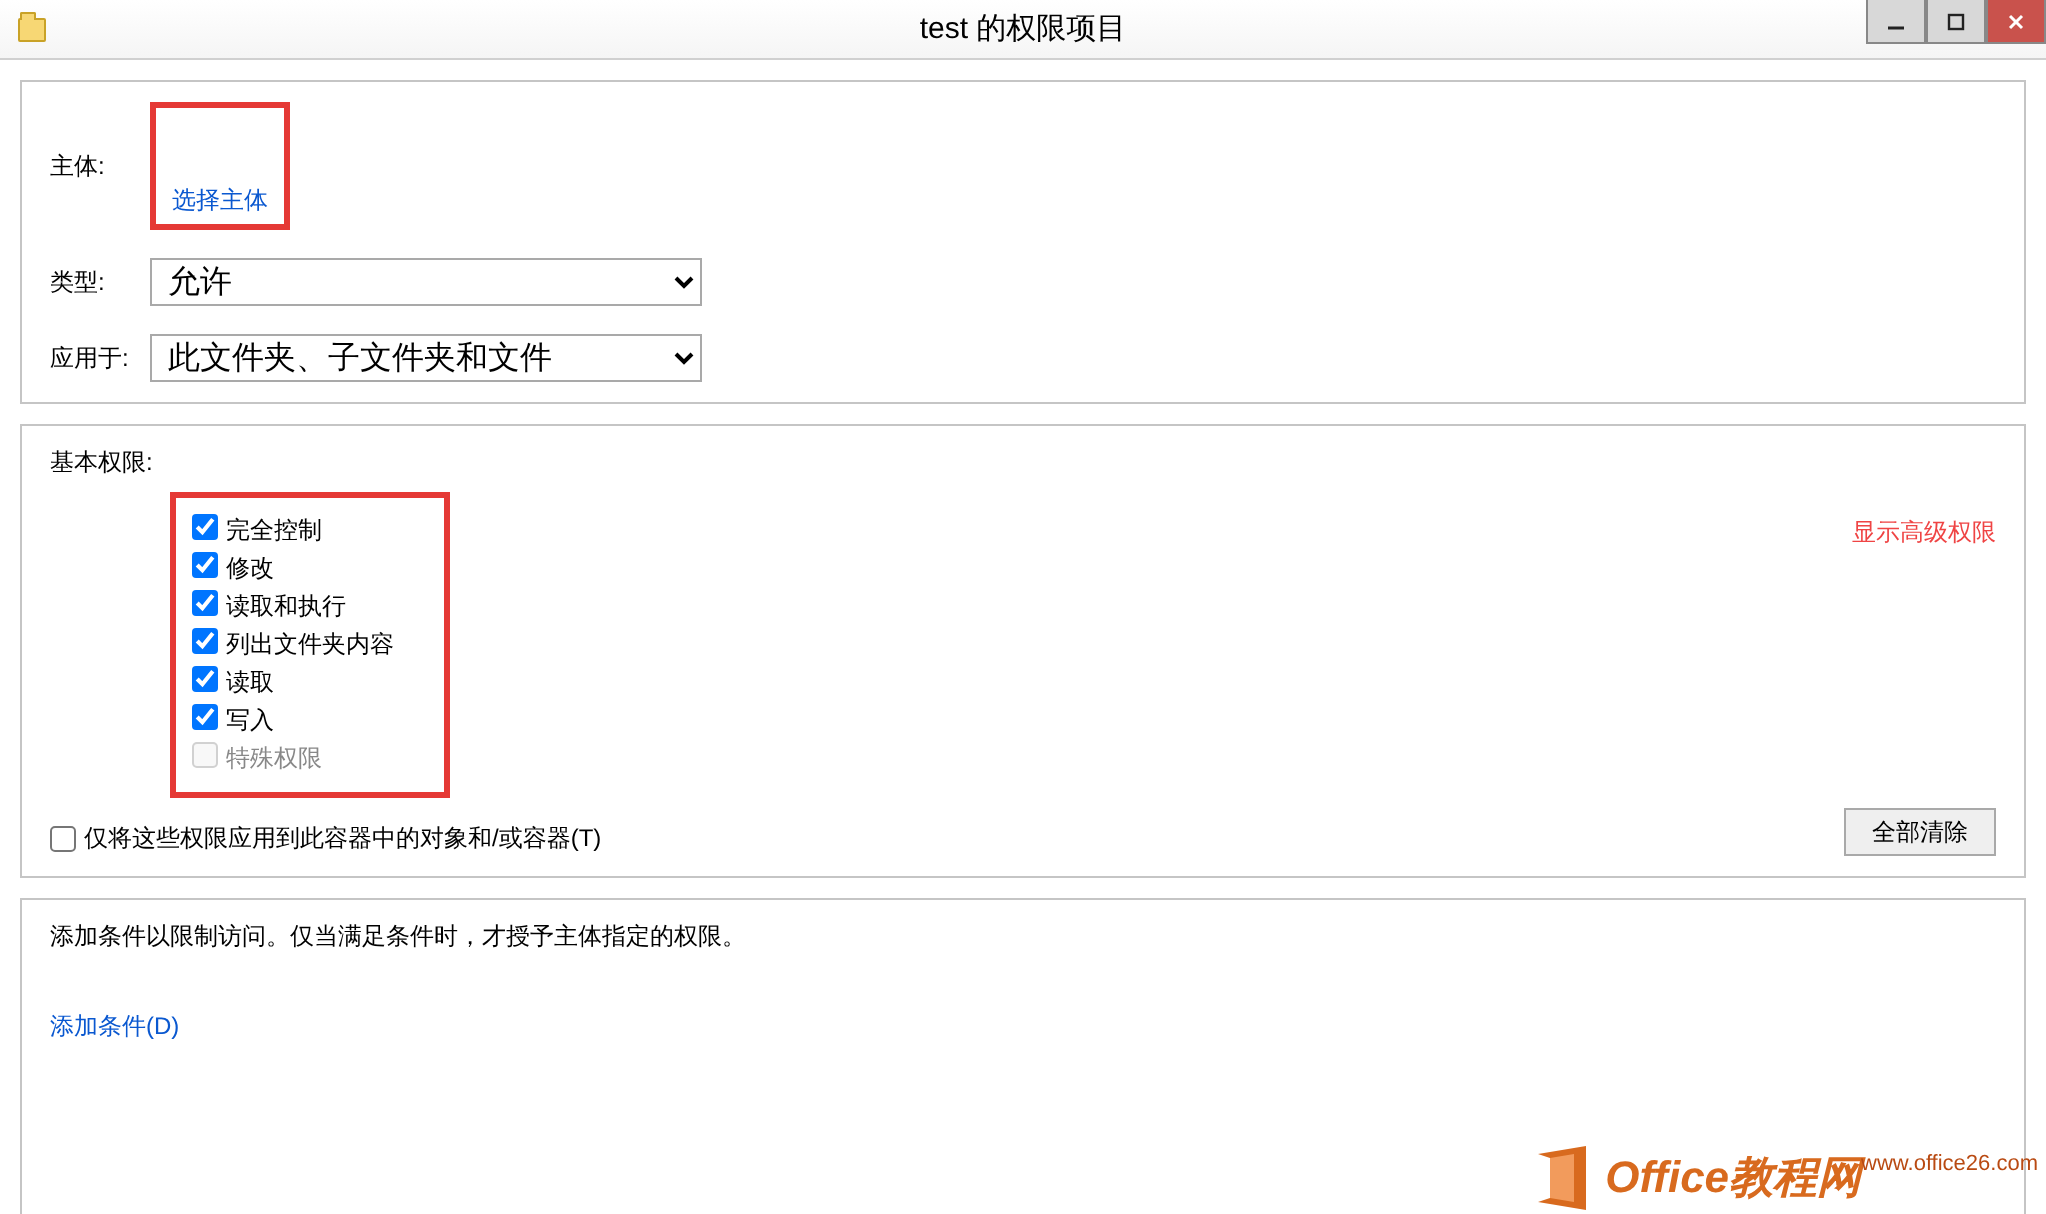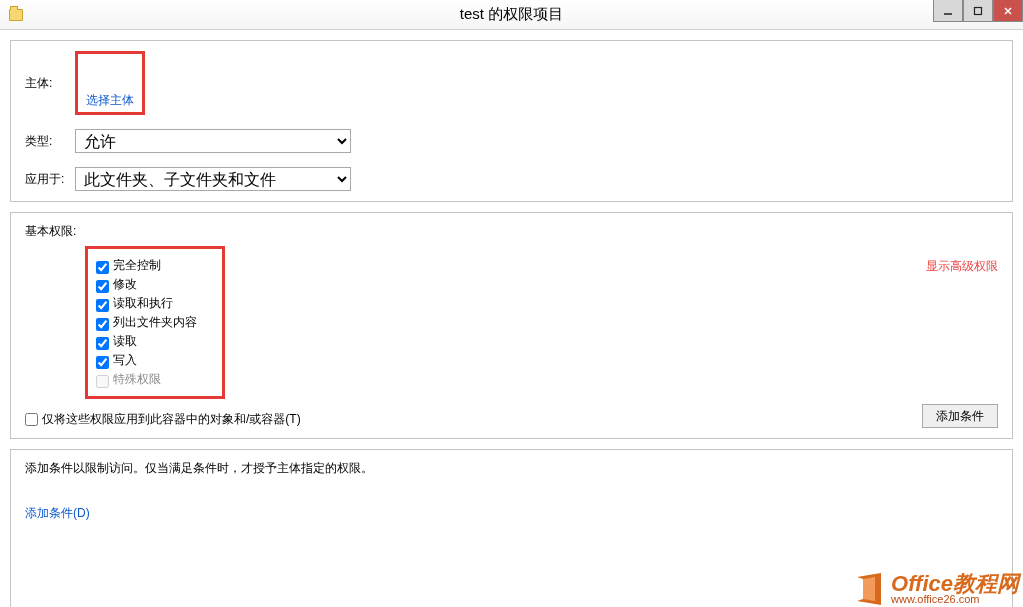--- a/index.html
+++ b/index.html
@@ -120,21 +120,21 @@
     }
     .perm-list-wrap {
       border: 3px solid #e53935;
       padding: 6px 8px;
       margin-left: 60px;
       display: inline-block;
       min-width: 140px;
     }
     .perm-item {
       display: flex;
-      align-items: flex-end;
+      align-items: flex-start;
       margin: 2px 0;
       gap: 4px;
     }
     .perm-item input[type=checkbox] {
       width: 13px; height: 13px;
     }
     .perm-item.disabled { color: #888; }
     .only-apply {
       margin-top: 12px;
       display: flex;
@@ -165,21 +165,21 @@
       font-style: italic;
       font-size: 22px;
       font-family: Arial, sans-serif;
     }
     .watermark .o-badge {
       width: 36px; height: 36px;
       position: relative;
     }
     .wm-main { color: #d86a1e; line-height: 1; }
     .wm-sub { color: #b94a12; font-size: 11px; font-style: normal; font-weight: normal; margin-top: -2px; }
-    .wm-text { display: flex; flex-direction: column; align-items: flex-start; }
+    .wm-text { display: flex; align-items: flex-start; }
   </style>
 </head>
 <body>
 
 <div class="titlebar">
   <div class="icon-slot">
     <div class="folder-icon"></div>
   </div>
   <div class="title-text">test 的权限项目</div>
   <div class="win-controls">
@@ -258,21 +258,21 @@
         <input type="checkbox" disabled="" style="">
         <span>特殊权限</span>
       </label>
     </div>
 
     <label class="only-apply">
       <input type="checkbox" style="">
       <span>仅将这些权限应用到此容器中的对象和/或容器(T)</span>
     </label>
 
-    <button class="clear-btn">添加条件</button>
+    <button class="clear-btn">全部清除</button>
   </div>
 
   <div class="panel cond-panel">
     <div class="cond-text">添加条件以限制访问。仅当满足条件时，才授予主体指定的权限。</div>
     <span class="add-cond link">添加条件(D)</span>
   </div>
 
 </div>
 
 <div class="watermark">

